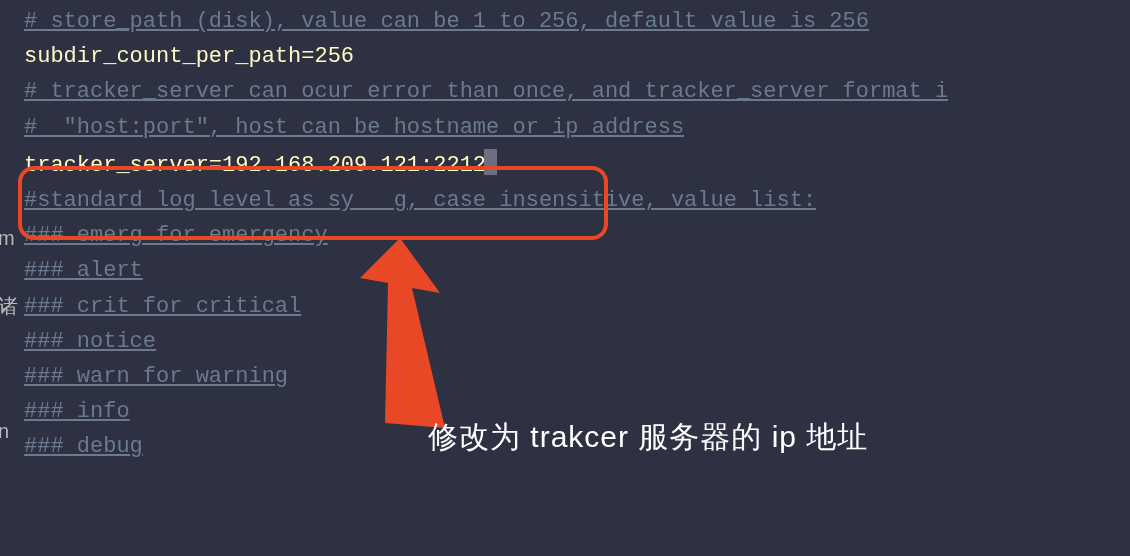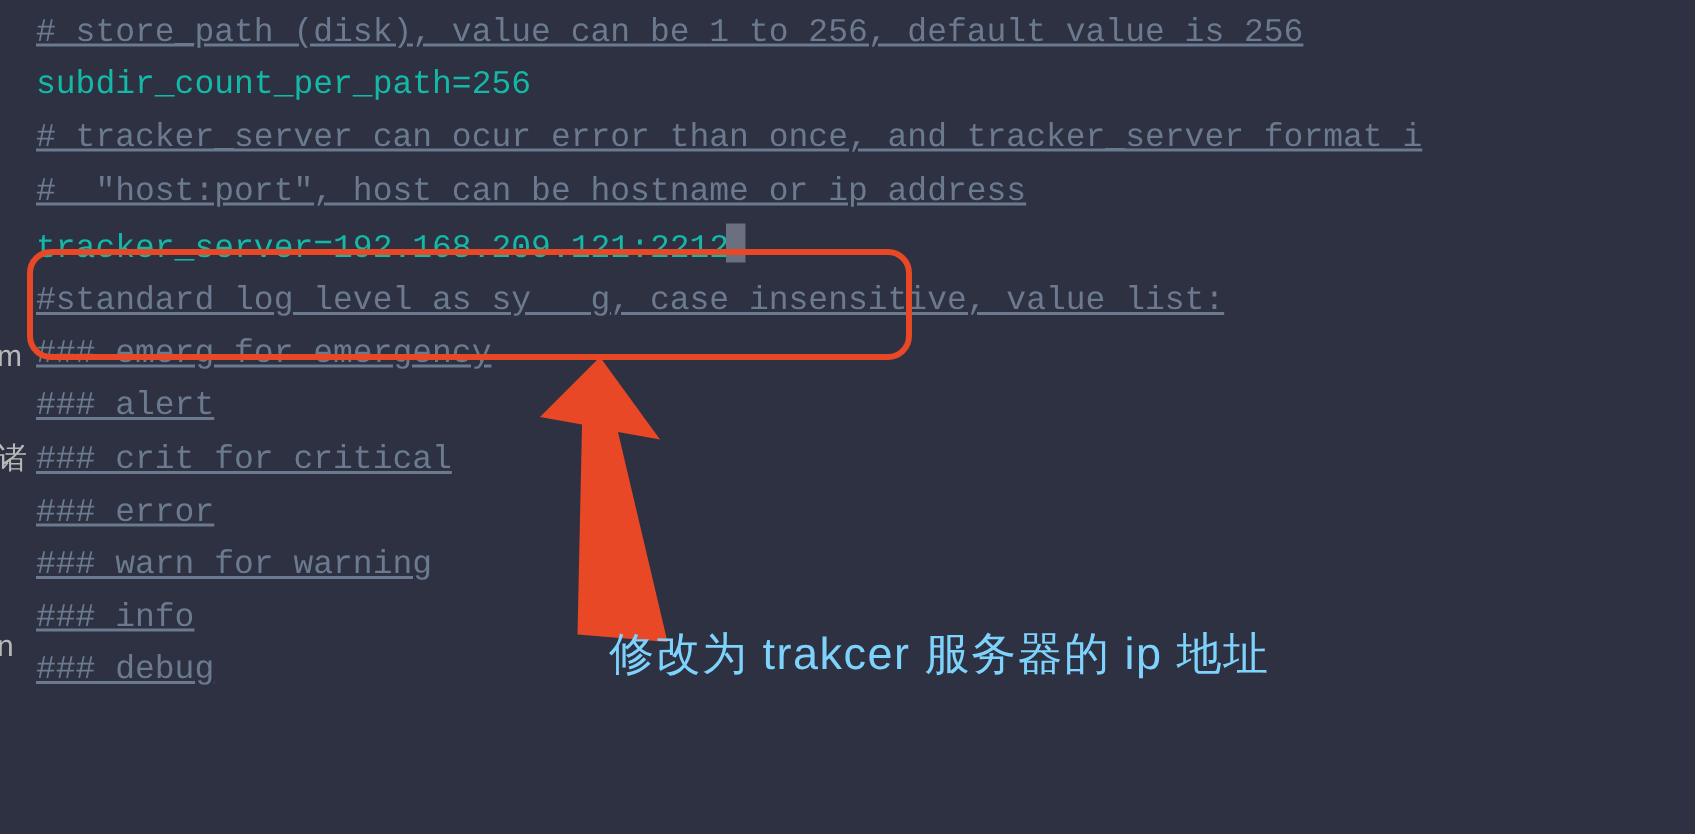--- a/index.html
+++ b/index.html
@@ -21,21 +21,21 @@
     }
     .code-line {
       white-space: pre;
       color: #e8e8e8;
     }
     .comment {
       color: #6b7a8f;
       text-decoration: underline;
     }
     .config-text {
-      color: #14b8a6;
+      color: #fef9c3;
     }
     .highlight-box {
       position: absolute;
       left: 18px;
       top: 166px;
       width: 590px;
       height: 74px;
       border: 4px solid #e84825;
       border-radius: 16px;
       pointer-events: none;
@@ -50,23 +50,23 @@
       margin-left: -2px;
     }
     .arrow-svg {
       position: absolute;
       left: 330px;
       top: 238px;
       pointer-events: none;
     }
     .annotation-text {
       position: absolute;
-      left: 406px;
+      left: 428px;
       top: 413px;
-      color: #7dd3fc;
+      color: #ffffff;
       font-family: 'PingFang SC', 'Microsoft YaHei', sans-serif;
       font-size: 30px;
       letter-spacing: 1px;
     }
     .margin-char {
       position: absolute;
       left: -2px;
       color: #b8b8b8;
       font-family: 'PingFang SC', 'Microsoft YaHei', sans-serif;
       font-size: 20px;
@@ -83,21 +83,21 @@
   <div class="code-line config-text">subdir_count_per_path=256</div>
   <div class="code-line"></div>
   <div class="code-line comment"># tracker_server can ocur error than once, and tracker_server format i</div>
   <div class="code-line comment">#  "host:port", host can be hostname or ip address</div>
   <div class="code-line config-text"><span>tracker_server=192.168.209.121:2212</span><span class="cursor-block"></span></div>
   <div class="code-line"></div>
   <div class="code-line comment">#standard log level as sy   g, case insensitive, value list:</div>
   <div class="code-line comment">### emerg for emergency</div>
   <div class="code-line comment">### alert</div>
   <div class="code-line comment">### crit for critical</div>
-  <div class="code-line comment">### error</div>
+  <div class="code-line comment">### notice</div>
   <div class="code-line comment">### warn for warning</div>
   <div class="code-line comment">### info</div>
   <div class="code-line comment">### debug</div>
 </div>
 
 <div class="highlight-box"></div>
 
 <svg class="arrow-svg" width="140" height="220">
   <polygon points="70,0 110,55 82,50 115,190 55,185 58,45 30,40" fill="#e84825"></polygon>
 </svg>

